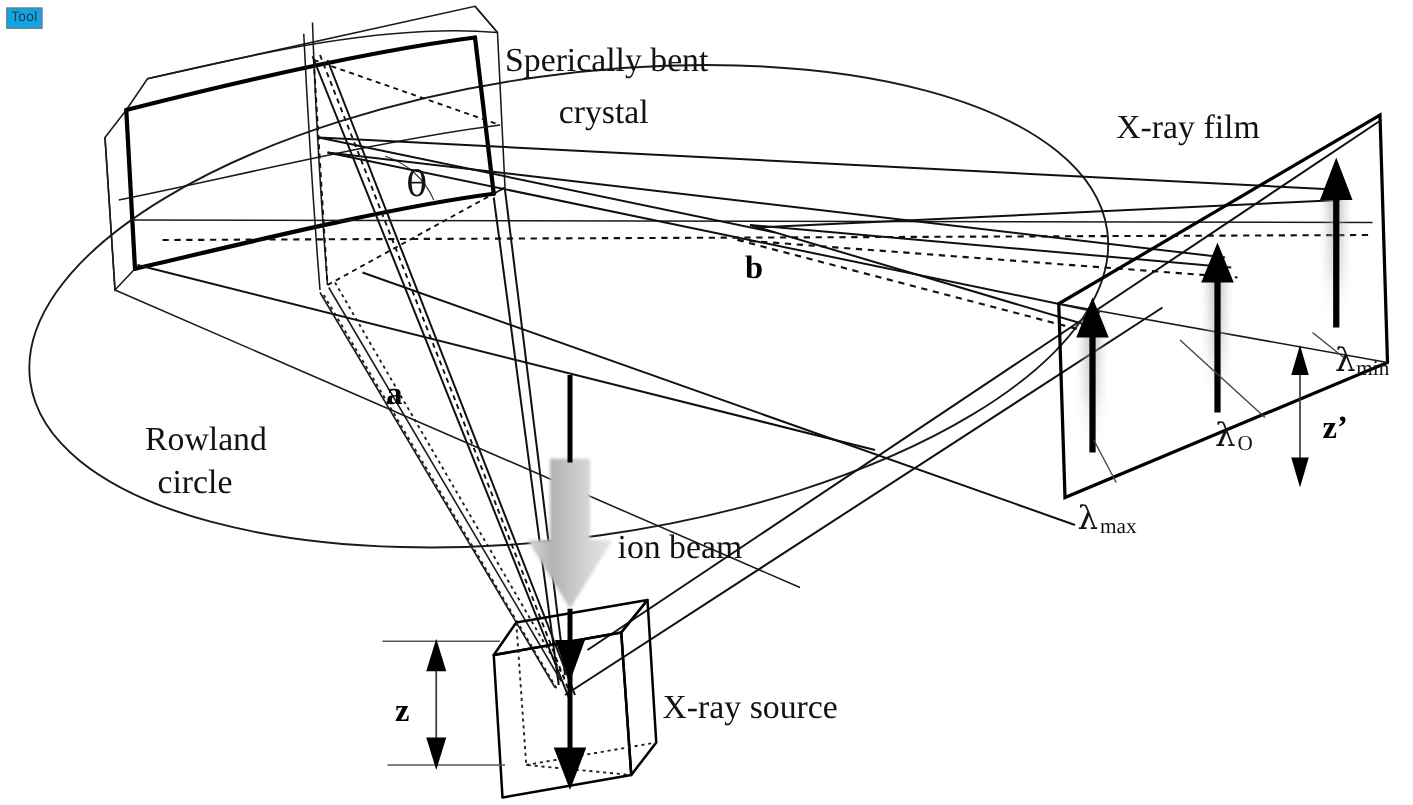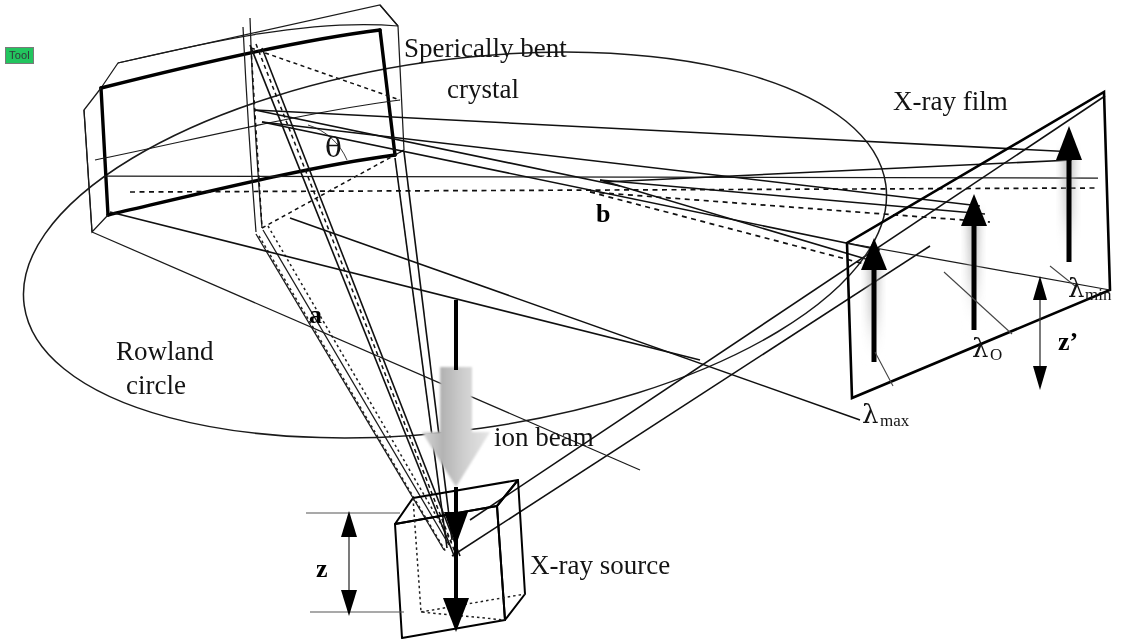--- a/index.html
+++ b/index.html
@@ -16,29 +16,28 @@
     width: 1130px;
     height: 644px;
     background: #ffffff;
     overflow: hidden;
   }
   #tool-badge {
     position: absolute;
     left: 5px;
     top: 6px;
     border: 1px solid #7a7a7a;
-    background: #22c55e;
+    background: #0ea5e9;
     color: #33373b;
     font-family: "Liberation Sans", "DejaVu Sans", sans-serif;
     font-size: 11px;
     line-height: 12px;
     padding: 1px 3px 2px 3px;
     letter-spacing: 0.2px;
     user-select: none;
-    margin-top: 41px;
   }
   svg#diagram {
     position: absolute;
     left: 0;
     top: 0;
     width: 1130px;
     height: 644px;
     display: block;
   }
   

